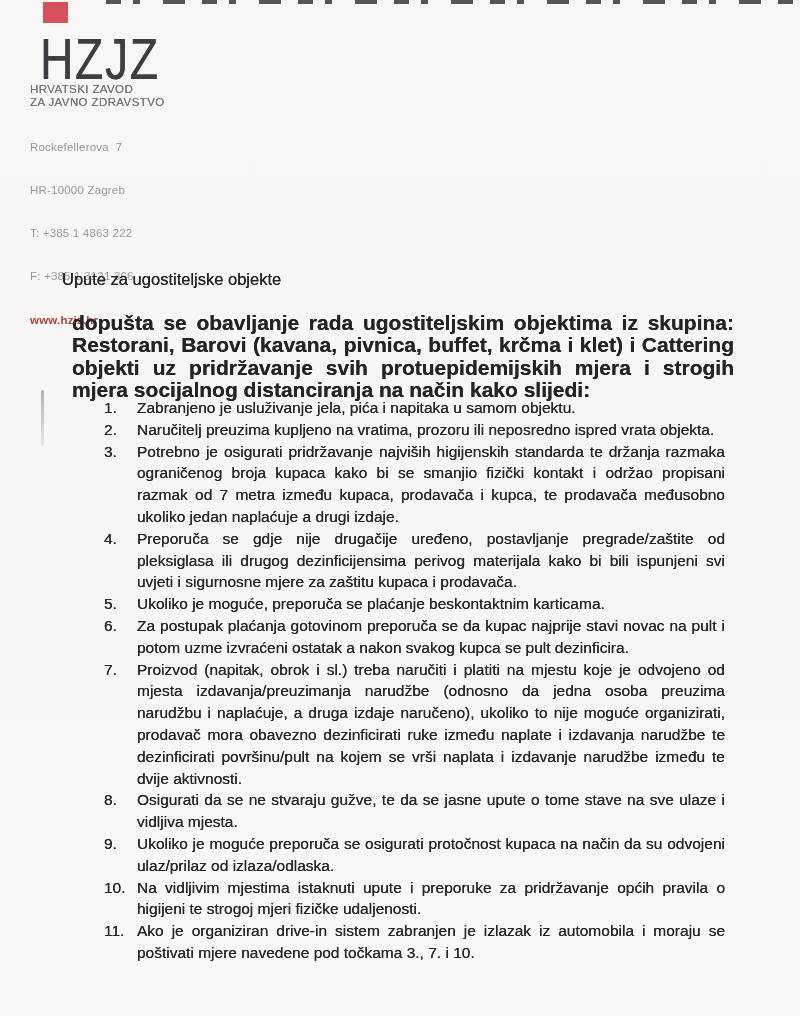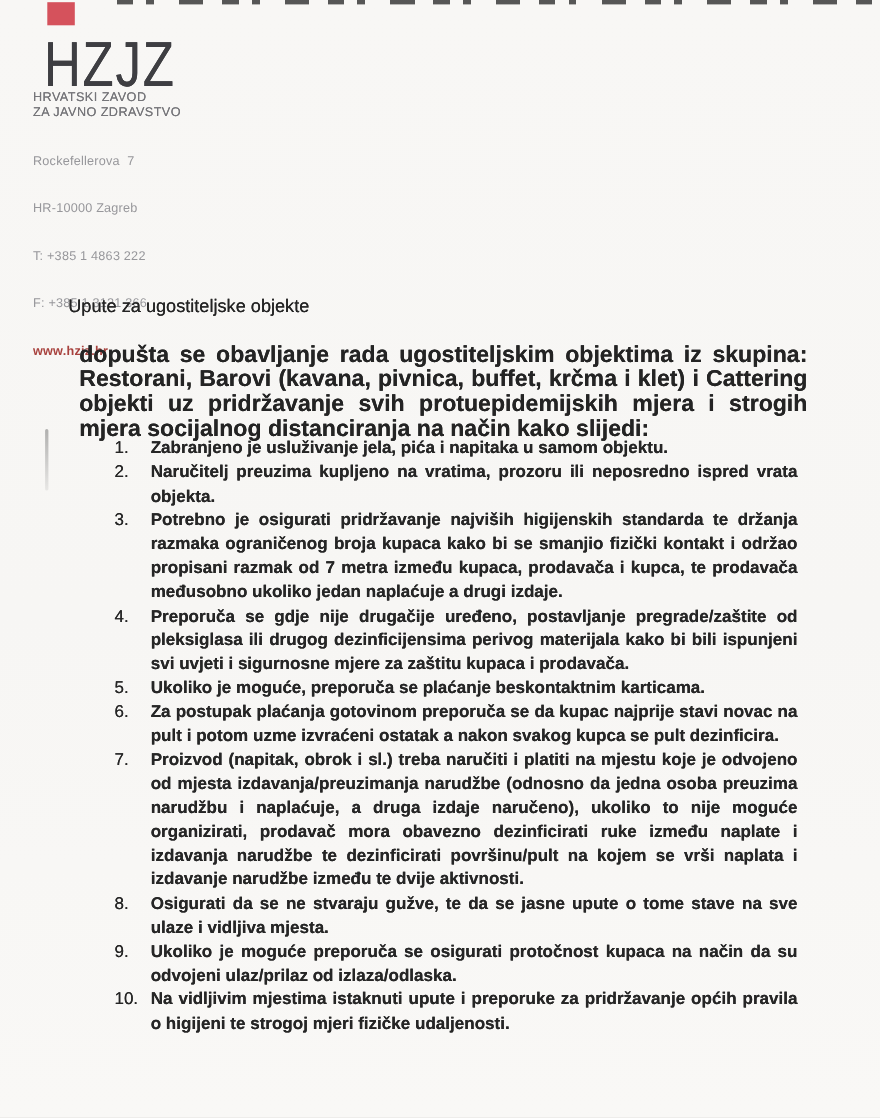--- a/index.html
+++ b/index.html
@@ -64,21 +64,21 @@
     text-shadow:0 0 .4px #242424;
   }
   .rules{
     position:absolute;left:104px;top:397px;width:621px;
     list-style:none;margin:0;padding:0;
     font-size:15.5px;line-height:21.8px;color:#262626;
     text-shadow:0 0 .35px #2c2c2c;
   }
   .rules li{display:grid;grid-template-columns:33px 1fr;}
   .rules .num{text-align:left;}
-  .rules .txt{text-align:justify;font-weight:bold;}
+  .rules .txt{text-align:justify;}
 </style>
 </head>
 <body>
 
 <div class="page">
 
   <div class="top-dashes"></div>
   <div class="left-streak"></div>
 
   <div class="brand-square" style="background: rgb(213, 82, 92);"></div>
@@ -136,15 +136,19 @@
         <span class="txt">Osigurati da se ne stvaraju gužve, te da se jasne upute o tome stave na sve ulaze i vidljiva mjesta.</span>
       </li>
     <li>
         <span class="num">9.</span>
         <span class="txt">Ukoliko je moguće preporuča se osigurati protočnost kupaca na način da su odvojeni ulaz/prilaz od izlaza/odlaska.</span>
       </li>
     <li>
         <span class="num">10.</span>
         <span class="txt">Na vidljivim mjestima istaknuti upute i preporuke za pridržavanje općih pravila o higijeni te strogoj mjeri fizičke udaljenosti.</span>
       </li>
+    <li>
+        <span class="num">11.</span>
+        <span class="txt">Ako je organiziran drive-in sistem zabranjen je izlazak iz automobila i moraju se poštivati  mjere navedene pod točkama 3., 7. i 10.</span>
+      </li>
   </ol>
 
 </div>
 
 </body></html>

